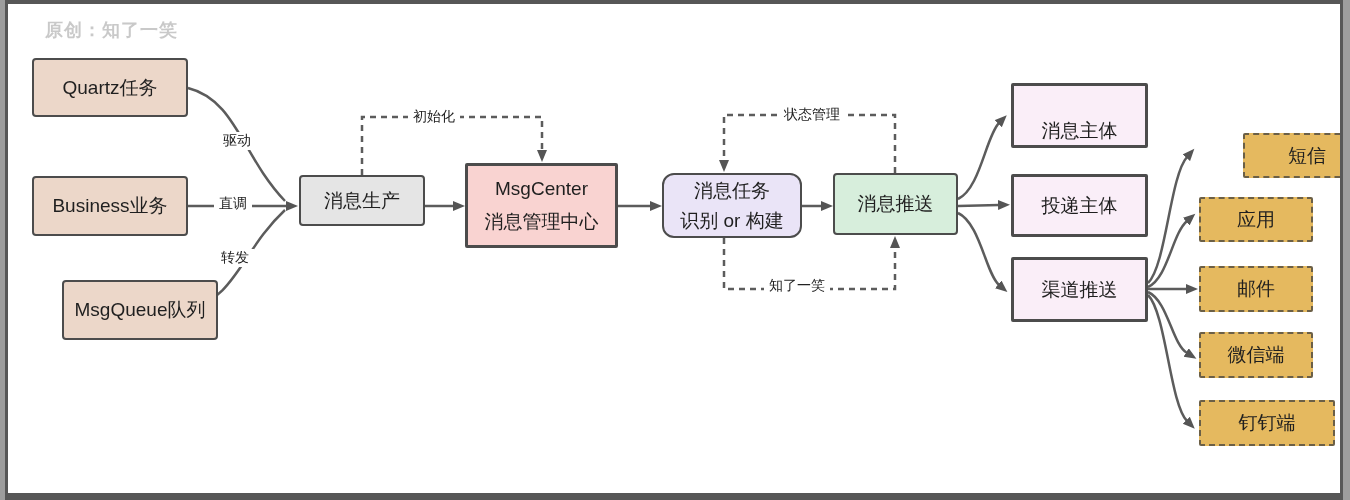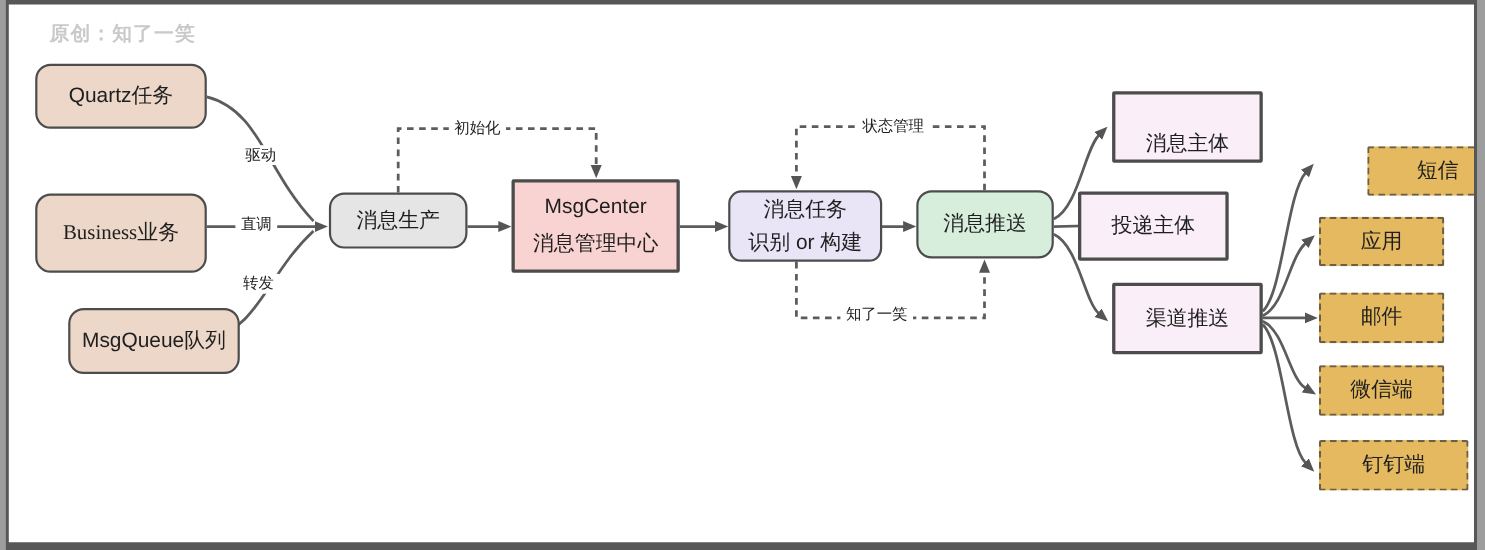--- a/index.html
+++ b/index.html
@@ -19,37 +19,37 @@
   .watermark{
     position:absolute;left:37px;top:14px;z-index:2;
     font-size:18px;font-weight:700;color:#c9c9c9;letter-spacing:1px;
   }
   .node{
     position:absolute;z-index:2;box-sizing:border-box;
     display:flex;flex-direction:column;align-items:center;justify-content:center;
     border:2.5px solid #4c4c4c;
     font-size:19px;color:#1f1f1f;text-align:center;line-height:1.45;
   }
-  .rounded{border-radius:14px;}
+  .rounded{border-radius:4px;}
   .sq{border-radius:2px;border-width:3px;}
   .dashedbox{border:2px dashed #6b5f46;border-radius:2px;}
   .elabel{
     position:absolute;z-index:3;background:#ffffff;
     padding:0 5px;font-size:14px;color:#222222;white-space:nowrap;
   }
   
   #n-quartz   {left:24px;  top:54px;  width:156px;height:59px;background:#ecd7c9;}
-  #n-business {left:24px;  top:172px; width:156px;height:72px;background:#ecd7c9;font-family:Liberation Serif, serif;}
+  #n-business {left:24px;  top:172px; width:156px;height:60px;background:#ecd7c9;}
   #n-msgqueue {left:24px;  top:276px; width:156px;height:60px;background:#ecd7c9;margin-left:30px;}
   #n-produce  {left:291px; top:171px; width:126px;height:51px;background:#e5e5e5;}
   #n-msgcenter{left:457px; top:159px; width:153px;height:85px;background:#f9d3d1;line-height:1.7;}
   #n-task     {left:654px; top:169px; width:140px;height:65px;background:#eae4f7;line-height:1.55;border-radius:12px;}
   #n-push     {left:825px; top:169px; width:125px;height:62px;background:#d7eedc;}
   #n-subject  {left:1003px;top:79px;  width:137px;height:65px;background:#faeef8;justify-content:flex-end;}
-  #n-delivery {left:972px;top:170px; width:137px;height:63px;background:#faeef8;}
+  #n-delivery {left:1003px;top:170px; width:137px;height:63px;background:#faeef8;}
   #n-channel  {left:1003px;top:253px; width:137px;height:65px;background:#faeef8;}
   #n-sms      {left:1235px;top:129px; width:128px;height:45px;background:#e5b95f;}
   #n-app      {left:1191px;top:193px; width:114px;height:45px;background:#e5b95f;}
   #n-mail     {left:1191px;top:262px; width:114px;height:46px;background:#e5b95f;}
   #n-wechat   {left:1191px;top:328px; width:114px;height:46px;background:#e5b95f;}
   #n-dingtalk {left:1191px;top:396px; width:136px;height:46px;background:#e5b95f;}
   
   #l-drive  {left:210px;top:128px;}
   #l-direct {left:206px;top:191px;}
   #l-forward{left:208px;top:245px;}

